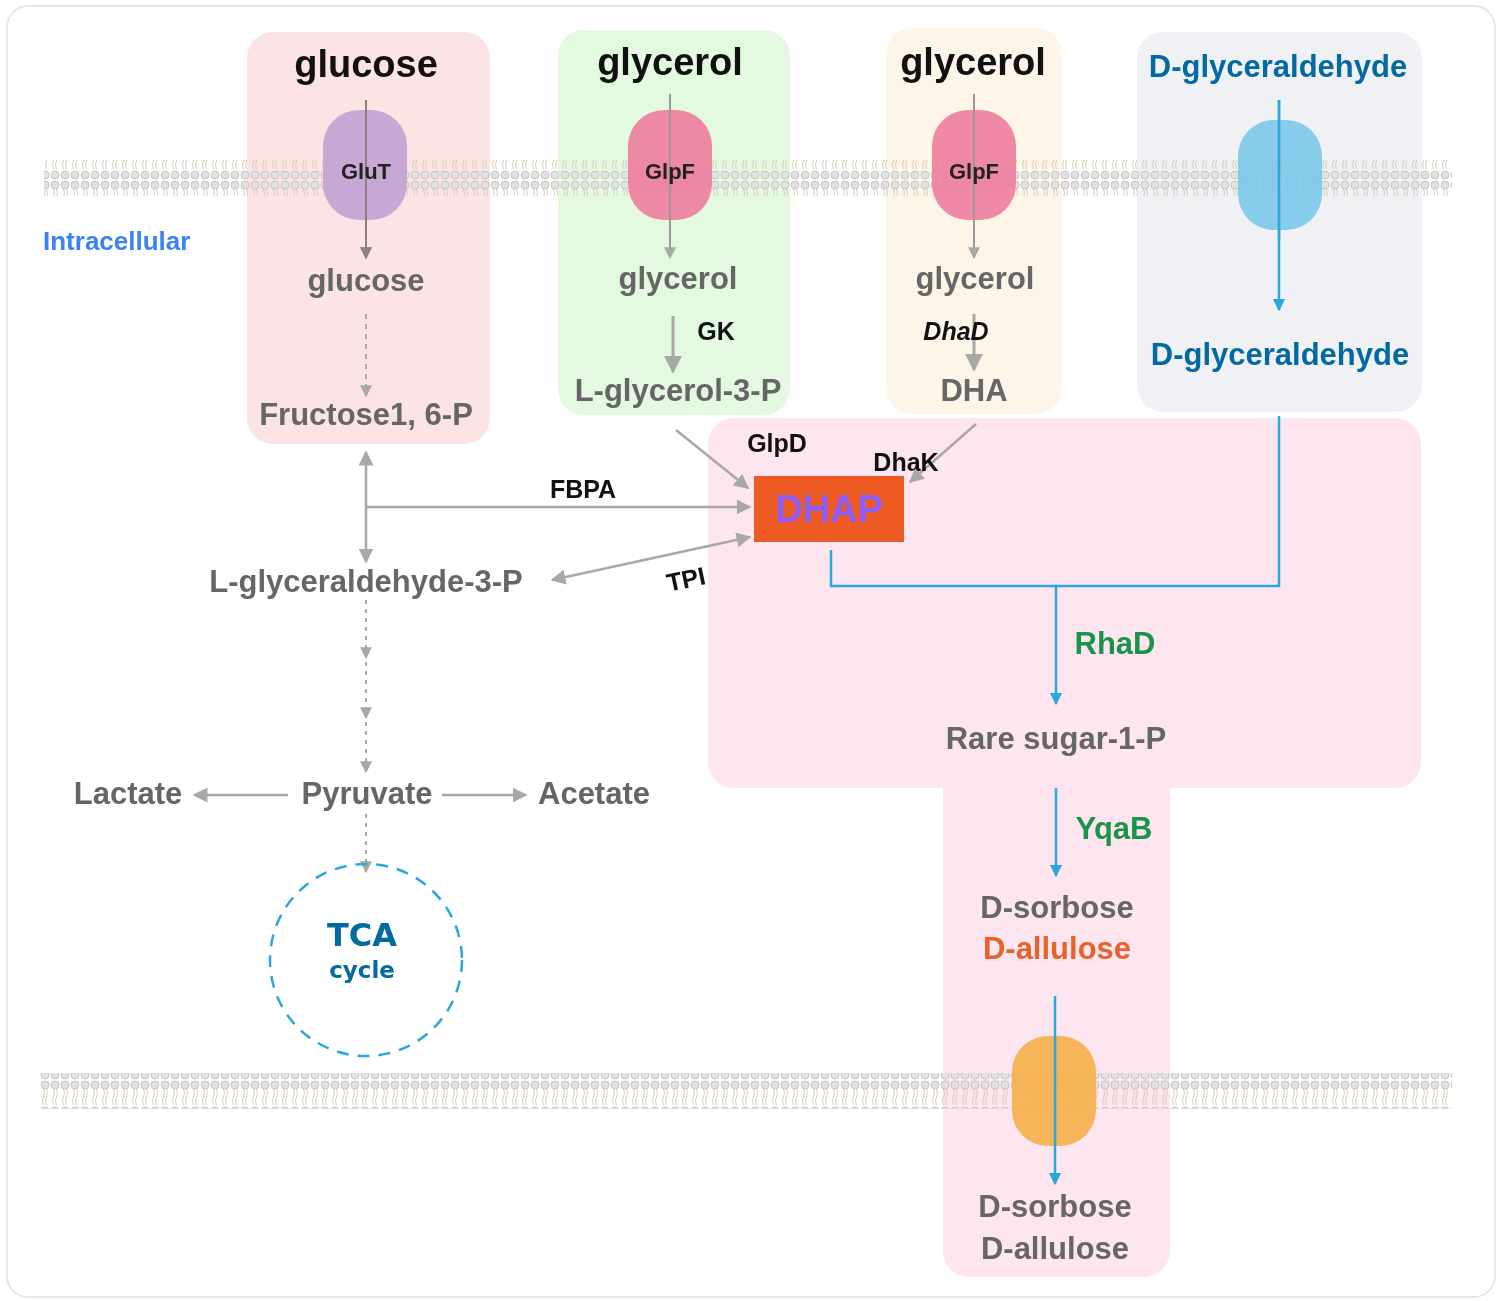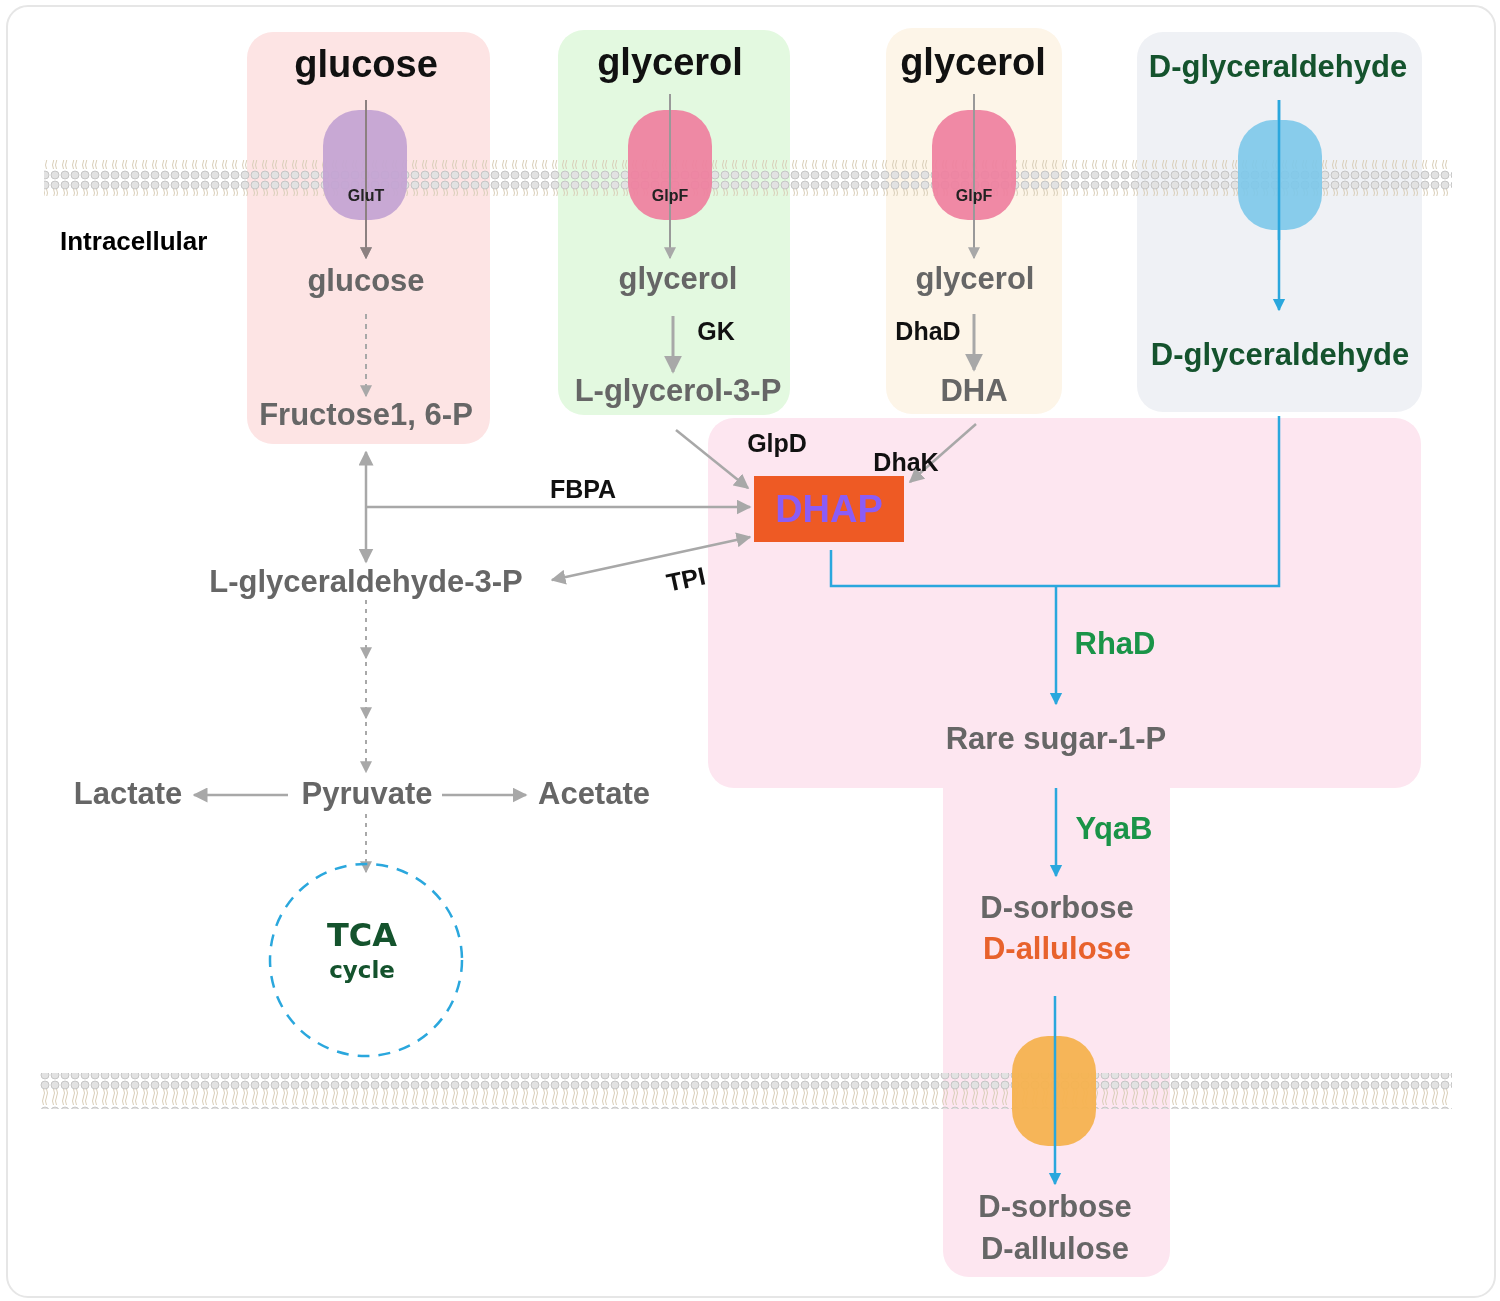--- a/index.html
+++ b/index.html
@@ -6,24 +6,24 @@
   body { width: 1500px; height: 1301px; position: relative; overflow: hidden;
          font-family: "Liberation Sans", sans-serif; }
   #frame { position: absolute; left: 6px; top: 5px; width: 1486px; height: 1289px;
            border: 2px solid #e6e6e6; border-radius: 22px; background: #fff; }
   .panel { position: absolute; border-radius: 26px; }
   .lbl { position: absolute; font-weight: bold; white-space: nowrap; transform: translateX(-50%); text-align: center; line-height: 1.1; }
   .big { font-size: 38px; color: #111; }
   .met { font-size: 31px; color: #666; }
   .enz { font-size: 25px; color: #111; }
   .grn { font-size: 31px; color: #1a9448; }
-  .red { color: #14532d; }
+  .red { color: #0369a1; }
   svg { position: absolute; left: 0; top: 0; }
   .transporter { position: absolute; border-radius: 36px; }
-  .tlabel { position: absolute; font-weight: bold; font-size: 16px; color: #222; transform: translate(-50%,-50%); margin-top: 24px; }
+  .tlabel { position: absolute; font-weight: bold; font-size: 22px; color: #222; transform: translate(-50%,-50%); }
 </style>
 </head>
 <body>
 
 <div id="frame"></div>
 
 <div class="panel" style="left:247px;top:32px;width:243px;height:412px;background:#fde4e4;"></div>
 <div class="panel" style="left:558px;top:30px;width:232px;height:385px;background:#e3f9e0;"></div>
 <div class="panel" style="left:886px;top:28px;width:176px;height:386px;background:#fdf5e8;"></div>
 <div class="panel" style="left:1137px;top:32px;width:285px;height:380px;background:#eff1f5;"></div>
@@ -105,33 +105,33 @@
 
 <div class="tlabel" style="left:366px;top:172px;">GluT</div>
 <div class="tlabel" style="left:670px;top:172px;">GlpF</div>
 <div class="tlabel" style="left:974px;top:172px;">GlpF</div>
 
 <div class="lbl big" style="left:366px;top:44px;">glucose</div>
 <div class="lbl big" style="left:670px;top:42px;">glycerol</div>
 <div class="lbl big" style="left:973px;top:42px;">glycerol</div>
 <div class="lbl red" style="left:1278px;top:50px;font-size:31px;">D-glyceraldehyde</div>
 
-<div style="position:absolute;left:60px;top:226px;font-size:26px;font-weight:bold;color:#000000;">Intracellular</div>
+<div style="position:absolute;left:43px;top:226px;font-size:26px;font-weight:bold;color:#3b82f6;">Intracellular</div>
 
 <div class="lbl met" style="left:366px;top:264px;">glucose</div>
 <div class="lbl met" style="left:678px;top:262px;">glycerol</div>
 <div class="lbl met" style="left:975px;top:262px;">glycerol</div>
 <div class="lbl red" style="left:1280px;top:338px;font-size:31px;">D-glyceraldehyde</div>
 
 <div class="lbl met" style="left:366px;top:398px;">Fructose1, 6-P</div>
 <div class="lbl met" style="left:678px;top:374px;">L-glycerol-3-P</div>
 <div class="lbl met" style="left:974px;top:374px;">DHA</div>
 
 <div class="lbl enz" style="left:716px;top:318px;text-align:right;">GK</div>
-<div class="lbl enz" style="left:928px;top:318px;">DhaD</div>
+<div class="lbl enz" style="left:956px;top:318px;font-style:italic;">DhaD</div>
 <div class="lbl enz" style="left:764px;top:430px;margin-left:13px;">GlpD</div>
 <div class="lbl enz" style="left:906px;top:430px;margin-top:19px;">DhaK</div>
 <div class="lbl enz" style="left:583px;top:476px;">FBPA</div>
 <div class="lbl enz" style="left:686px;top:566px;transform:translateX(-50%) rotate(-12deg);">TPI</div>
 
 <div class="lbl met" style="left:366px;top:565px;">L-glyceraldehyde-3-P</div>
 <div class="lbl met" style="left:367px;top:777px;">Pyruvate</div>
 <div class="lbl met" style="left:128px;top:777px;">Lactate</div>
 <div class="lbl met" style="left:594px;top:777px;">Acetate</div>
 

